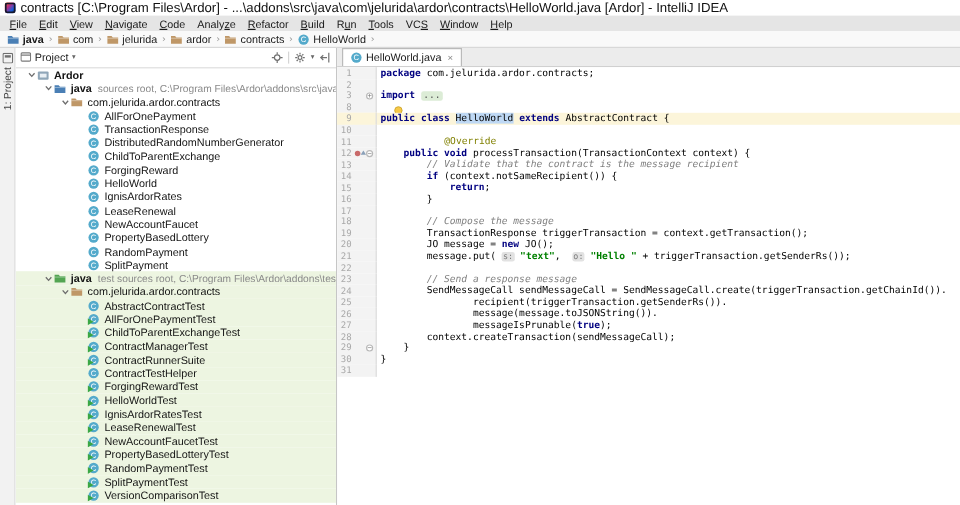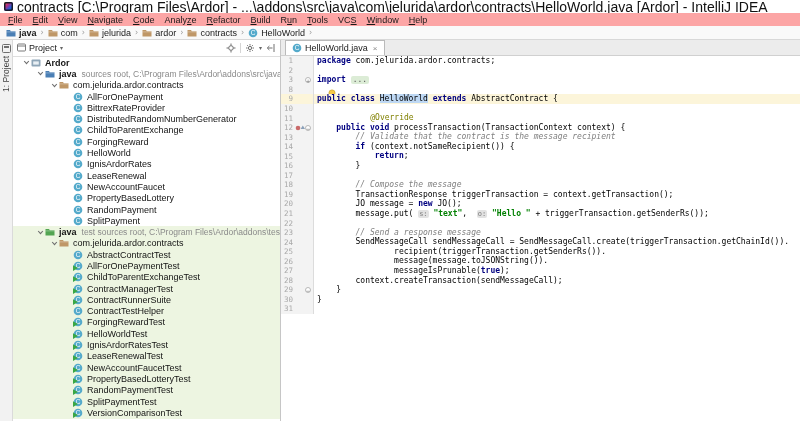--- a/index.html
+++ b/index.html
@@ -5,24 +5,24 @@
   html,body{margin:0;padding:0;background:#fff;}
   .app{position:relative;width:800px;height:421px;background:#fff;overflow:hidden;
        font-family:"Liberation Sans",sans-serif;color:#1a1a1a;-webkit-font-smoothing:antialiased;}
 
   
   .titlebar{position:absolute;left:0;top:0;width:800px;height:13px;background:#fff;
             display:flex;align-items:center;gap:4px;padding-left:4px;box-sizing:border-box;}
   .appicon{width:9px;height:9px;border-radius:2px;flex:none;
            background:linear-gradient(135deg,#f97a12 0%,#b92d82 35%,#155ee0 70%,#1a1a32 100%);
            box-shadow:inset 0 0 0 1.5px #16182b;}
-  .wtitle{font-size:14px;color:#111;white-space:nowrap;}
+  .wtitle{font-size:11px;color:#111;white-space:nowrap;}
 
   
-  .menubar{position:absolute;left:0;top:13px;width:800px;height:13px;background:#fca5a5;
+  .menubar{position:absolute;left:0;top:13px;width:800px;height:13px;background:#e5e5e5;
            display:flex;align-items:center;padding-left:3px;box-sizing:border-box;font-size:9px;}
   .menu-item{padding:0 5px;white-space:nowrap;color:#1a1a1a;}
   .mn{text-decoration:underline;}
 
   
   .crumbs{position:absolute;left:0;top:26px;width:800px;height:14px;background:#f9f9f9;
           border-bottom:1px solid #d8d8d8;box-sizing:border-box;display:flex;align-items:center;
           padding-left:6px;font-size:9px;}
   .crumb{display:inline-flex;align-items:center;gap:3px;white-space:nowrap;}
   .crumb svg{display:block;}
@@ -289,21 +289,21 @@
             <span class="tlbl">AllForOnePayment</span>
           </div>
           <div class="trow" style="padding-left: 52px;">
             <span class="tchev"></span>
             <span class="ticon">
               <svg width="10" height="10" viewBox="0 0 10 10">
                 <circle cx="5" cy="5" r="4.3" fill="#54aacb"></circle>
                 <text x="5" y="7.3" font-size="6.5" font-family="Liberation Sans, sans-serif" fill="#fff" text-anchor="middle">C</text>
               </svg>
             </span>
-            <span class="tlbl">BittrexRateProvider</span>
+            <span class="tlbl">TransactionResponse</span>
           </div>
           <div class="trow" style="padding-left: 52px;">
             <span class="tchev"></span>
             <span class="ticon">
               <svg width="10" height="10" viewBox="0 0 10 10">
                 <circle cx="5" cy="5" r="4.3" fill="#54aacb"></circle>
                 <text x="5" y="7.3" font-size="6.5" font-family="Liberation Sans, sans-serif" fill="#fff" text-anchor="middle">C</text>
               </svg>
             </span>
             <span class="tlbl">DistributedRandomNumberGenerator</span>

